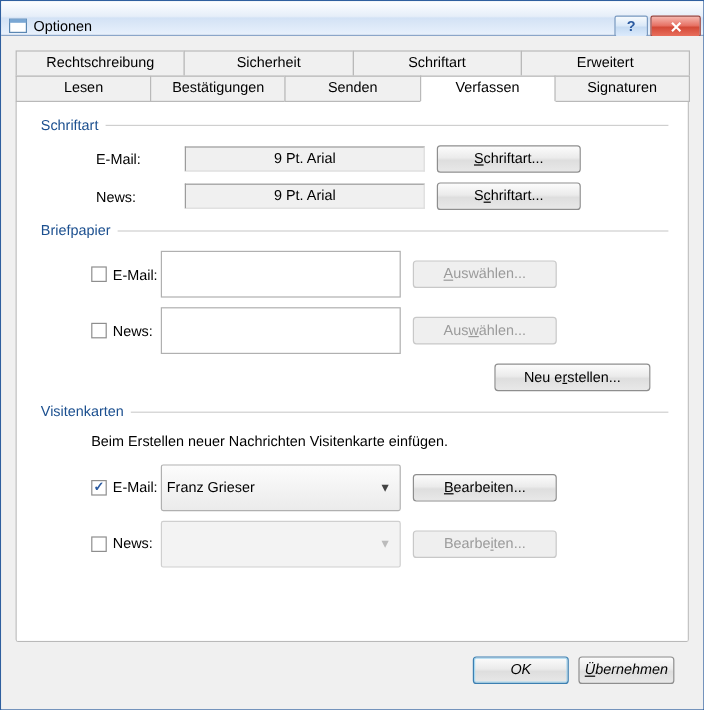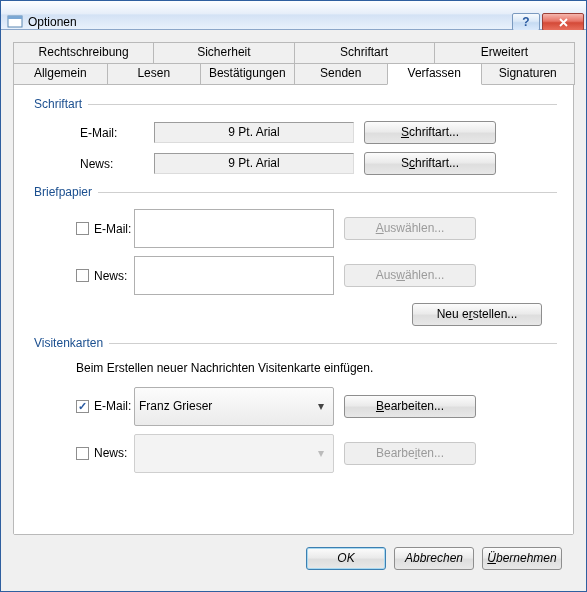--- a/index.html
+++ b/index.html
@@ -82,21 +82,21 @@
   width: 200px; height: 39px; border: 1px solid #b0b0b0; background: #fff;
   margin-right: 10px; padding: 0 4px; display: flex; align-items: center;
 }
 .combofield { position: relative; background: linear-gradient(#fcfcfc, #ebebeb); border-radius: 2px; }
 .combofield .cval { flex: 1; }
 .combofield .carrow { width: 16px; text-align: center; color: #444; }
 .combofield.disabled { background: #f3f3f3; color: #888; border-color: #cfcfcf; }
 .combofield.disabled .carrow { color: #bbb; }
 
 .btn {
-  width: 132px; height: 23px;
+  width: 120px; height: 23px;
   border: 1px solid #8e8e8e; border-radius: 3px;
   background: linear-gradient(#fcfcfc, #ebebeb 45%, #dedede 55%, #e8e8e8);
   text-align: center; line-height: 21px; cursor: default;
 }
 .btn.disabled { color: #9b9b9b; border-color: #c8c8c8; background: #efefef; }
 .btn .u { text-decoration: underline; }
 
 .desc { padding: 0 20px 10px 42px; color: #000; line-height: 1.4; }
 .chk { width: 13px; height: 13px; border: 1px solid #8e8e8e; background: #fff; display: inline-flex; align-items: center; justify-content: center; }
 .chk.checked::after { content: "✓"; color: #2a5aa0; font-size: 11px; line-height: 1; font-weight: bold; }
@@ -139,21 +139,20 @@
     <div style="height:41px;"></div>
     <div class="tabcontainer-outer">
       <div class="tabs-grid">
         <div class="tabs-row">
           <div class="tab">Rechtschreibung</div>
           <div class="tab">Sicherheit</div>
           <div class="tab">Schriftart</div>
           <div class="tab">Erweitert</div>
         </div>
         <div class="tabs-row">
-          <div class="tab">Allgemein</div>
           <div class="tab">Lesen</div>
           <div class="tab">Bestätigungen</div>
           <div class="tab">Senden</div>
           <div class="tab active">Verfassen</div>
           <div class="tab">Signaturen</div>
         </div>
       </div>
 
       <div class="tabbody" style="margin-top:0;">
 
@@ -228,18 +227,17 @@
             </div>
             <div class="btn disabled">Bearbe<span class="u">i</span>ten...</div>
           </div>
         </div>
 
       </div>
     </div>
 
     <div class="footer">
       <div class="btn default">OK</div>
-      <div class="btn">Abbrechen</div>
       <div class="btn"><span class="u">Ü</span>bernehmen</div>
     </div>
   </div>
 
 </div>
 
 </body></html>

